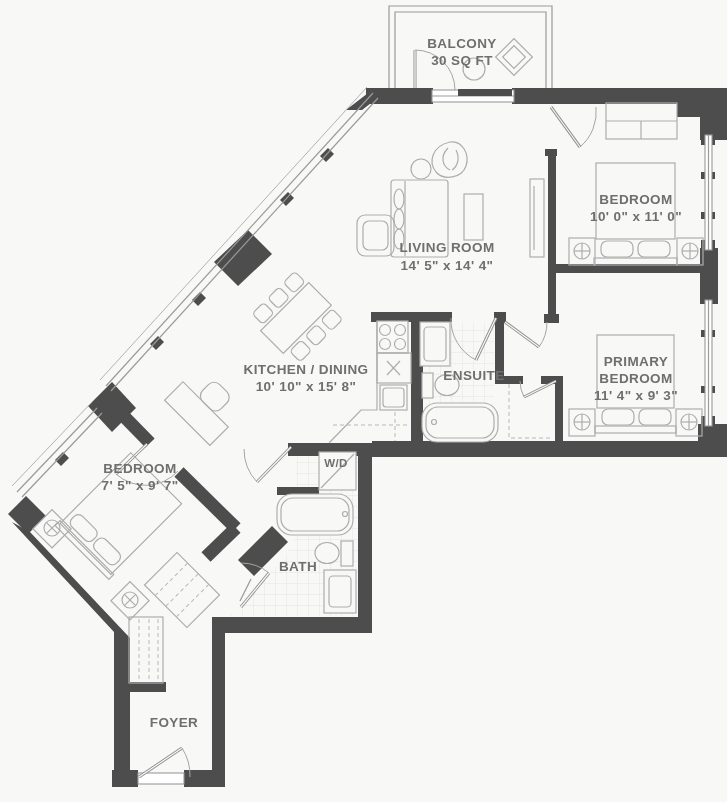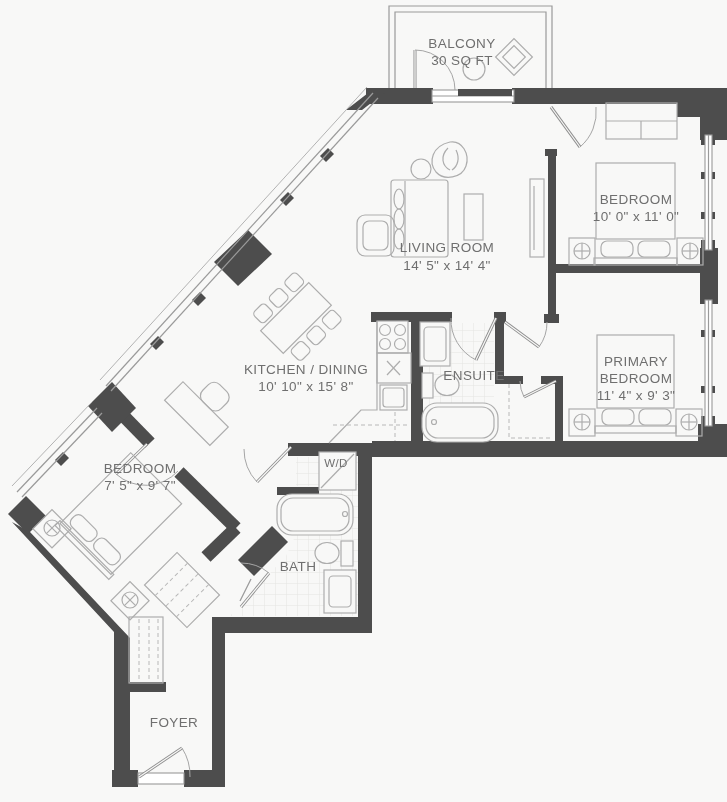--- a/index.html
+++ b/index.html
@@ -1,16 +1,16 @@
 <!DOCTYPE html>
 <html><head>
 <meta charset="utf-8">
 <style>
   html,body{margin:0;padding:0;background:#f8f8f7;}
-  .plan-wrap{width:727px;height:802px;position:relative;background:#f8f8f7;overflow:hidden;}
+  .plan-wrap{width:727px;height:802px;position:relative;background:#f8f8f7;overflow:hidden;font-weight:bold;}
   svg{display:block;}
   text{font-family:"Liberation Sans","DejaVu Sans",sans-serif;fill:#6f6f6f;letter-spacing:.4px;}
   .lbl{font-size:13.5px;}
   .lbl-sm{font-size:11.5px;}
   .wall{fill:#4d4d4d;stroke:none;}
   .wline{stroke:#4d4d4d;stroke-width:13;fill:none;}
   .thin{stroke:#9a9a9a;stroke-width:1.2;fill:none;}
   .thin2{stroke:#b3b3b3;stroke-width:1;fill:none;}
   .furn{stroke:#adadad;stroke-width:1.2;fill:none;}
   .furnf{stroke:#adadad;stroke-width:1.2;fill:#f8f8f7;}

